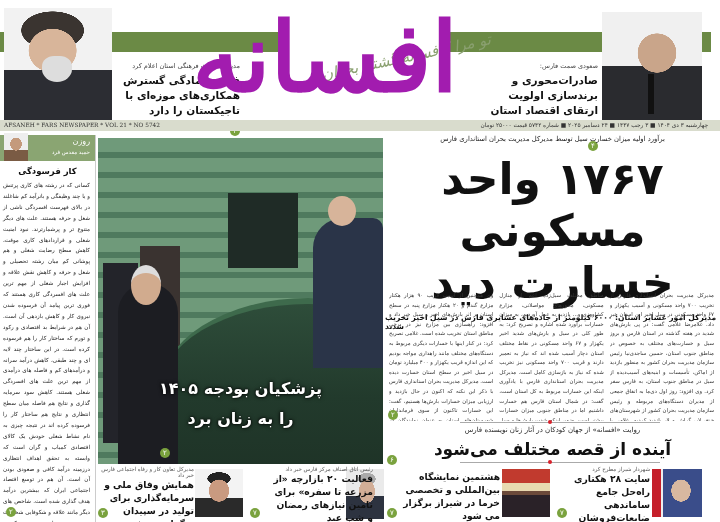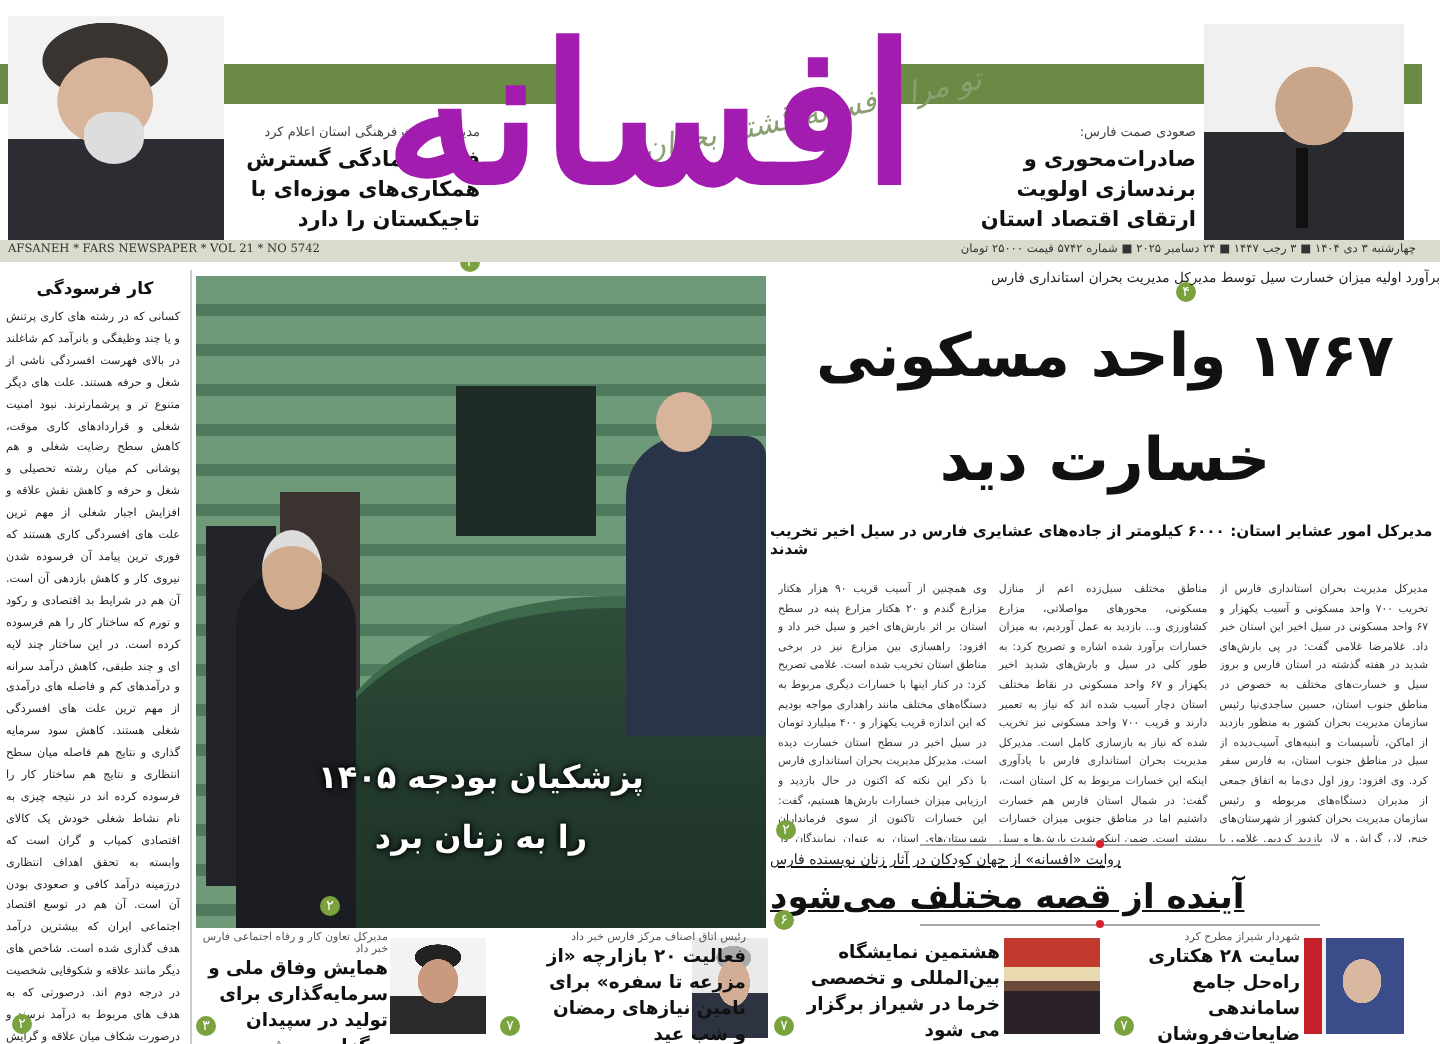--- a/index.html
+++ b/index.html
@@ -69,29 +69,29 @@
   .bot-item .kicker { font-size: 5.5px; color: #555; text-align: right; }
   .bot-item .title { font-size: 9.2px; font-weight: bold; line-height: 13px; text-align: right; color: #111; }
   .thumb { position: absolute; overflow: hidden; }
   .thumb-man1 { background: radial-gradient(ellipse 35% 38% at 50% 45%, #c99a80 0 60%, transparent 61%), radial-gradient(ellipse 40% 22% at 50% 20%, #222 0 60%, transparent 61%), linear-gradient(#f3f3f3 0 60%, #2a2a2a 60%); }
   .thumb-man2 { background: radial-gradient(ellipse 35% 38% at 55% 45%, #d2ae97 0 60%, transparent 61%), radial-gradient(ellipse 38% 20% at 55% 20%, #aaa 0 60%, transparent 61%), linear-gradient(#eaeaea 0 55%, #2d3340 55%); }
   .thumb-man3 { background: radial-gradient(ellipse 32% 38% at 58% 45%, #d8b8a0 0 60%, transparent 61%), linear-gradient(90deg, #c51f2a 0 18%, #eee 18% 22%, #3a4d8a 22% 100%); }
   .thumb-dates { background: linear-gradient(180deg, #c13a2e 0 30%, #e8d9b0 30% 45%, #6b4a3a 45% 55%, #2a2228 55% 100%); }
 
   
   .main { position: absolute; left: 385px; top: 135px; width: 335px; }
-  .main .super { direction: rtl; font-size: 6.8px; color: #222; height: 12px; }
-  .main .headline { direction: rtl; text-align: center; font-family: "DejaVu Sans", sans-serif; font-weight: bold; font-size: 30px; line-height: 52px; color: #111; margin-top: 6px; letter-spacing: -1px; }
+  .main .super { direction: rtl; text-align: center; font-size: 6.8px; color: #222; height: 12px; }
+  .main .headline { direction: rtl; text-align: center; font-family: "DejaVu Sans", sans-serif; font-weight: bold; font-size: 44px; line-height: 52px; color: #111; margin-top: 6px; letter-spacing: -1px; }
   .main .sub { direction: rtl; text-align: left; font-size: 7.6px; font-weight: bold; color: #111; margin-top: 4px; }
   .cols { position: absolute; left: 385px; top: 291px; width: 335px; height: 130px; display: flex; flex-direction: row-reverse; gap: 6px; padding: 0 6px 0 4px; }
   .cols .c { flex: 1; direction: rtl; text-align: justify; font-size: 5.4px; line-height: 9.6px; color: #333; overflow: hidden; }
   .divider { position: absolute; height: 1px; background: #aaa; }
   .red-dot { position: absolute; width: 4px; height: 4px; border-radius: 50%; background: #d8202a; }
 
-  .story2 { position: absolute; left: 385px; top: 426px; width: 335px; direction: rtl; text-align: left; text-decoration: underline; }
+  .story2 { position: absolute; left: 385px; top: 426px; width: 335px; direction: rtl; text-align: center; }
   .story2 .kicker { font-size: 7px; color: #222; }
   .story2 .title { font-size: 17px; font-weight: bold; line-height: 24px; margin-top: 3px; color: #111; }
 </style>
 </head>
 <body>
 
 <div class="masthead">
   <div class="green-band left"></div>
   <div class="green-band right"></div>
 
@@ -114,20 +114,25 @@
   </div>
   <div class="portrait portrait-right"></div>
 </div>
 
 <div class="datebar">
   <span class="en">AFSANEH * FARS NEWSPAPER * VOL 21 * NO 5742</span>
   <span class="fa">چهارشنبه ۳ دی ۱۴۰۴ ■ ۳ رجب ۱۴۴۷ ■ ۲۴ دسامبر ۲۰۲۵ ■ شماره ۵۷۴۲ قیمت ۲۵۰۰۰ تومان</span>
 </div>
 
 <div class="col-left">
+  <div class="col-head">
+    <div class="avatar"></div>
+    <div class="tag">روزن</div>
+    <div class="author">حمید مقدس فرد</div>
+  </div>
   <div class="col-title">کار فرسودگی</div>
   <div class="col-body">کسانی که در رشته های کاری پرتنش و یا چند وظیفگی و بانرآمد کم شاغلند در بالای فهرست افسردگی ناشی از شغل و حرفه هستند. علت های دیگر متنوع تر و پرشمارترند. نبود امنیت شغلی و قراردادهای کاری موقت، کاهش سطح رضایت شغلی و هم پوشانی کم میان رشته تحصیلی و شغل و حرفه و کاهش نقش علاقه و افزایش اجبار شغلی از مهم ترین علت های افسردگی کاری هستند که فوری ترین پیامد آن فرسوده شدن نیروی کار و کاهش بازدهی آن است. آن هم در شرایط بد اقتصادی و رکود و تورم که ساختار کار را هم فرسوده کرده است. در این ساختار چند لایه ای و چند طبقی، کاهش درآمد سرانه و درآمدهای کم و فاصله های درآمدی از مهم ترین علت های افسردگی شغلی هستند. کاهش سود سرمایه گذاری و نتایج هم فاصله میان سطح انتظاری و نتایج هم ساختار کار را فرسوده کرده اند در نتیجه چیزی به نام نشاط شغلی خودش یک کالای اقتصادی کمیاب و گران است که وابسته به تحقق اهداف انتظاری درزمینه درآمد کافی و صعودی بودن آن است. آن هم در توسع اقتصاد اجتماعی ایران که بیشترین درآمد هدف گذاری شده است. شاخص های دیگر مانند علاقه و شکوفایی شخصیت در درجه دوم اند. درصورتی که به هدف های مربوط به درآمد نرسند و درصورت شکاف میان علاقه و گرایش های فردی با شغل، روندهای افسرده سازی شغلی هم شکل می گیرند. پدیده تناقضی این است که این روندها با افزایش سطح درآمد شدت می گیرند. چون پس از تحقق درآمد این علاقه های فردی هستند که مطرح می شوند که پیش از آن به خاطر اجبارها و کم بودن امکان ها و انتخاب ها بر محور درآمد کنار زده شده بودند.</div>
   <span class="pg-badge" style="left:6px; top:372px;">۲</span>
 </div>
 
 <div class="photo">
   <div class="booth"></div>
   <div class="p3"></div>
   <div class="p4"></div>
   <div class="desk"></div>

